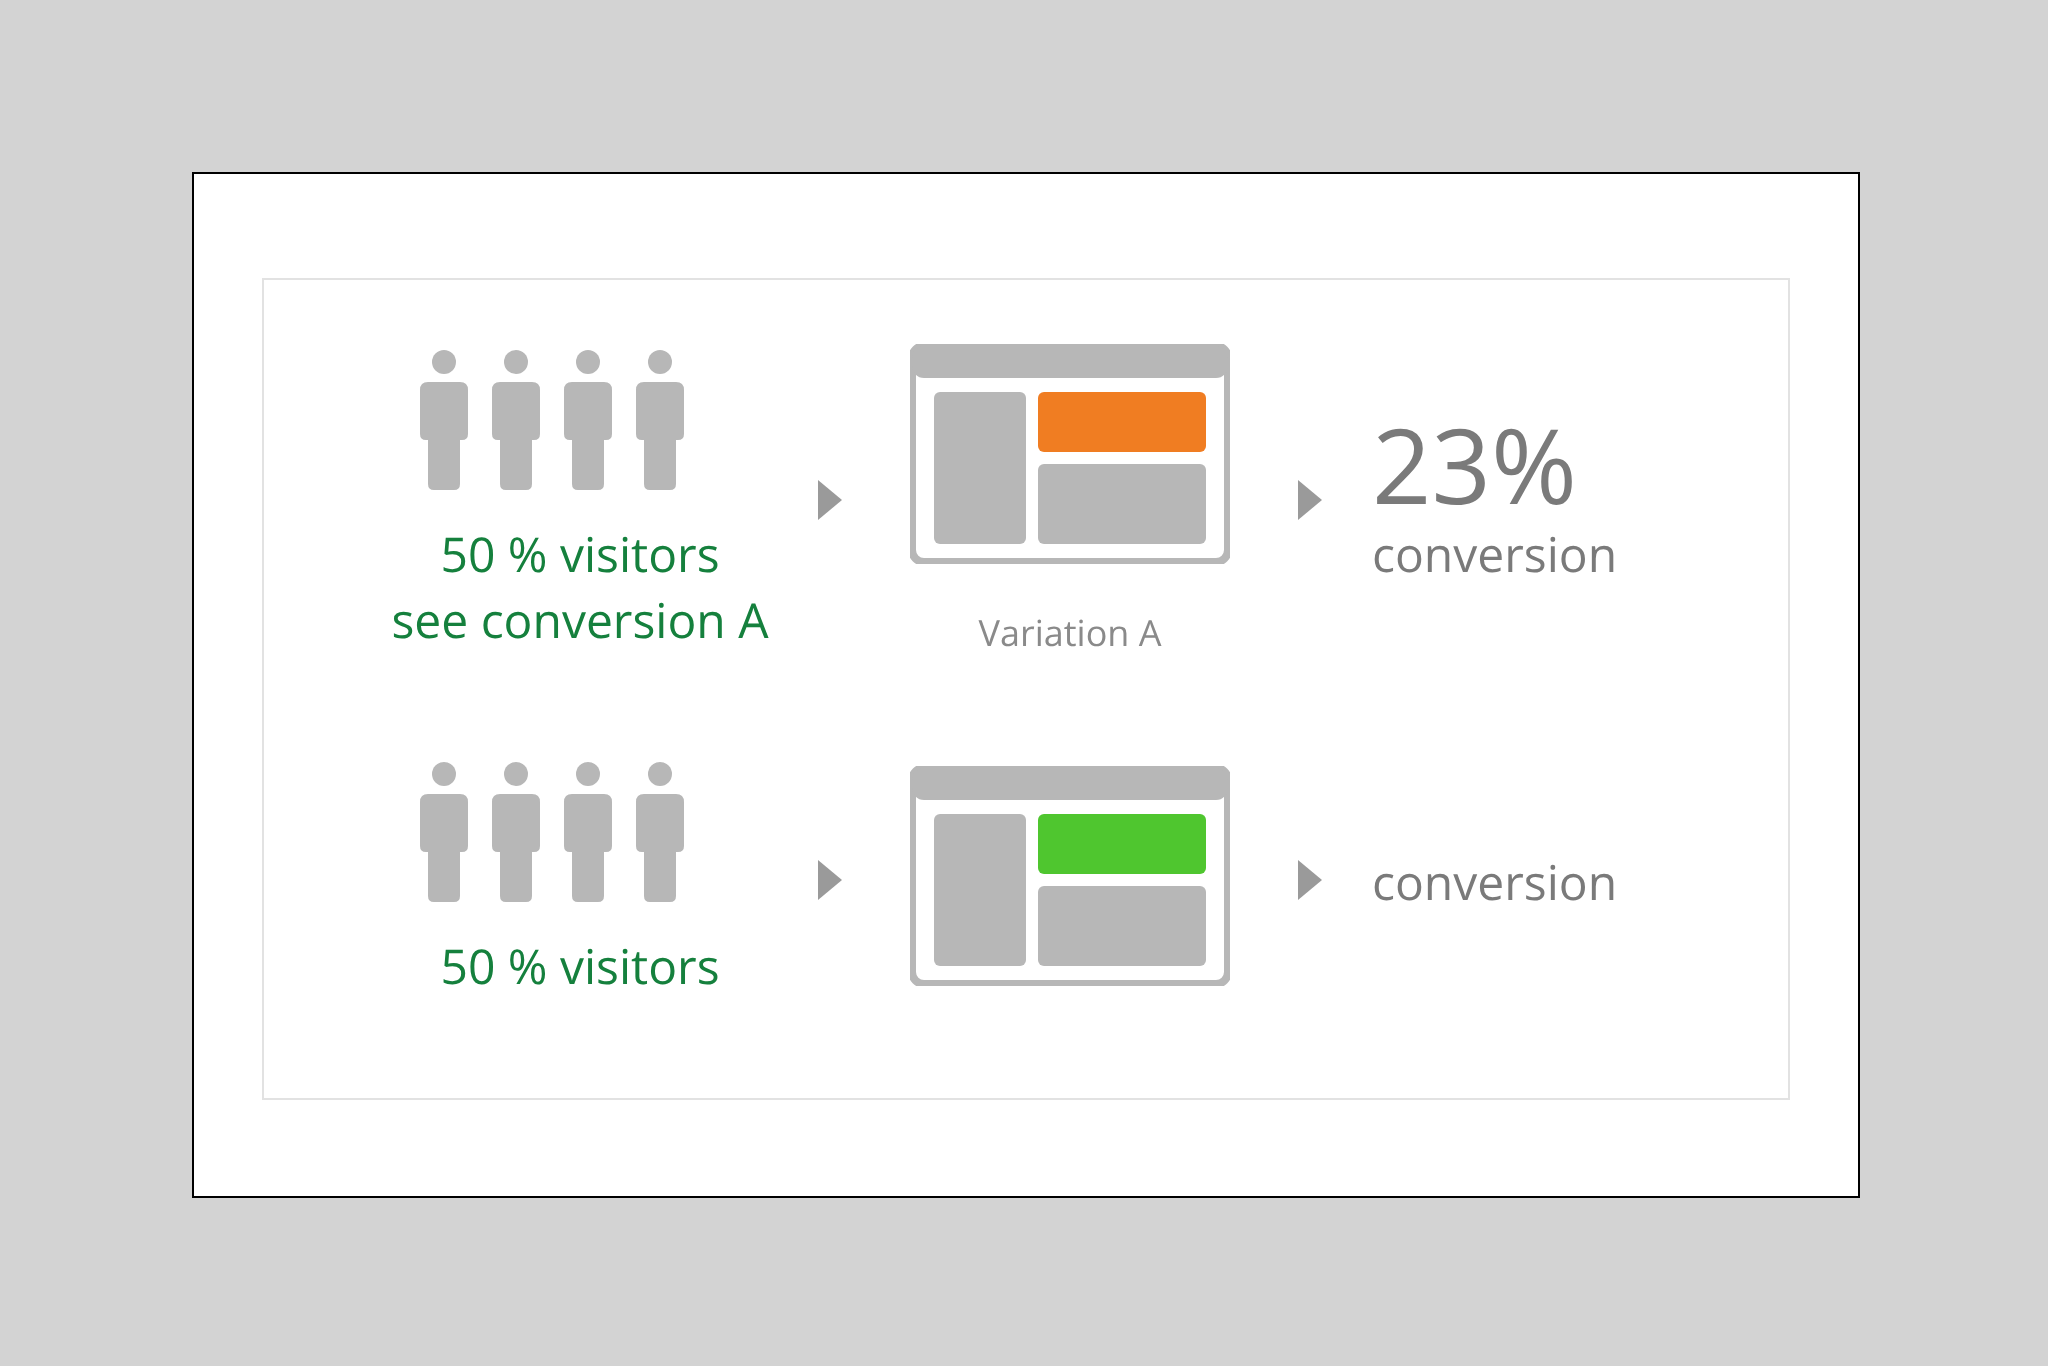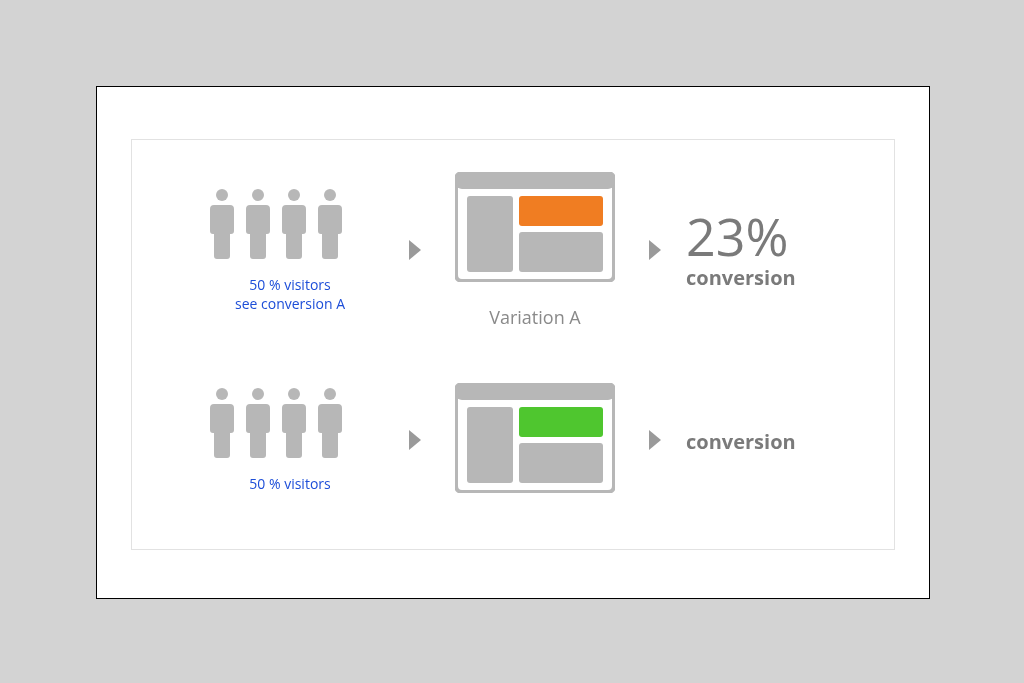--- a/index.html
+++ b/index.html
@@ -2,29 +2,29 @@
 <html><head>
 <meta charset="utf-8">
 <style>
   html,body{margin:0;padding:0;width:1024px;height:683px;background:#d3d3d3;font-family:"Open Sans","Segoe UI",Arial,sans-serif;}
   .canvas{position:absolute;left:96px;top:86px;width:832px;height:511px;background:#fff;border:1px solid #000;}
   .inner{position:absolute;left:34px;top:52px;right:34px;bottom:48px;border:1px solid #e2e2e2;}
   .row{position:absolute;left:0;right:0;height:180px;display:flex;align-items:center;}
   .row.a{top:20px;}
   .row.b{top:210px;}
   .people{width:200px;margin-left:58px;text-align:center;}
-  .visitors-text{margin-top:10px;color:#1d4ed8;font-size:14px;line-height:1.35;}
+  .visitors-text{margin-top:10px;color:#15803d;font-size:24px;line-height:1.35;}
   .arrow{width:50px;text-align:center;}
   .arrow svg{display:block;margin:0 auto;}
   .mockwrap{width:190px;text-align:center;}
   .mockup{width:160px;margin:0 auto;}
   .mock-label{margin-top:18px;color:#8a8a8a;font-size:18px;}
   .conv{width:200px;margin-left:6px;color:#7a7a7a;}
   .conv .pct{font-size:52px;font-weight:400;line-height:1;}
-  .conv .lbl{font-size:20px;margin-top:2px;font-weight:bold;}
+  .conv .lbl{font-size:24px;margin-top:2px;}
 </style>
 </head>
 <body>
 
 <div class="canvas">
   <div class="inner">
 
     <div class="row a">
       <div class="people">
         <svg width="160" height="74" viewBox="0 0 160 74">

